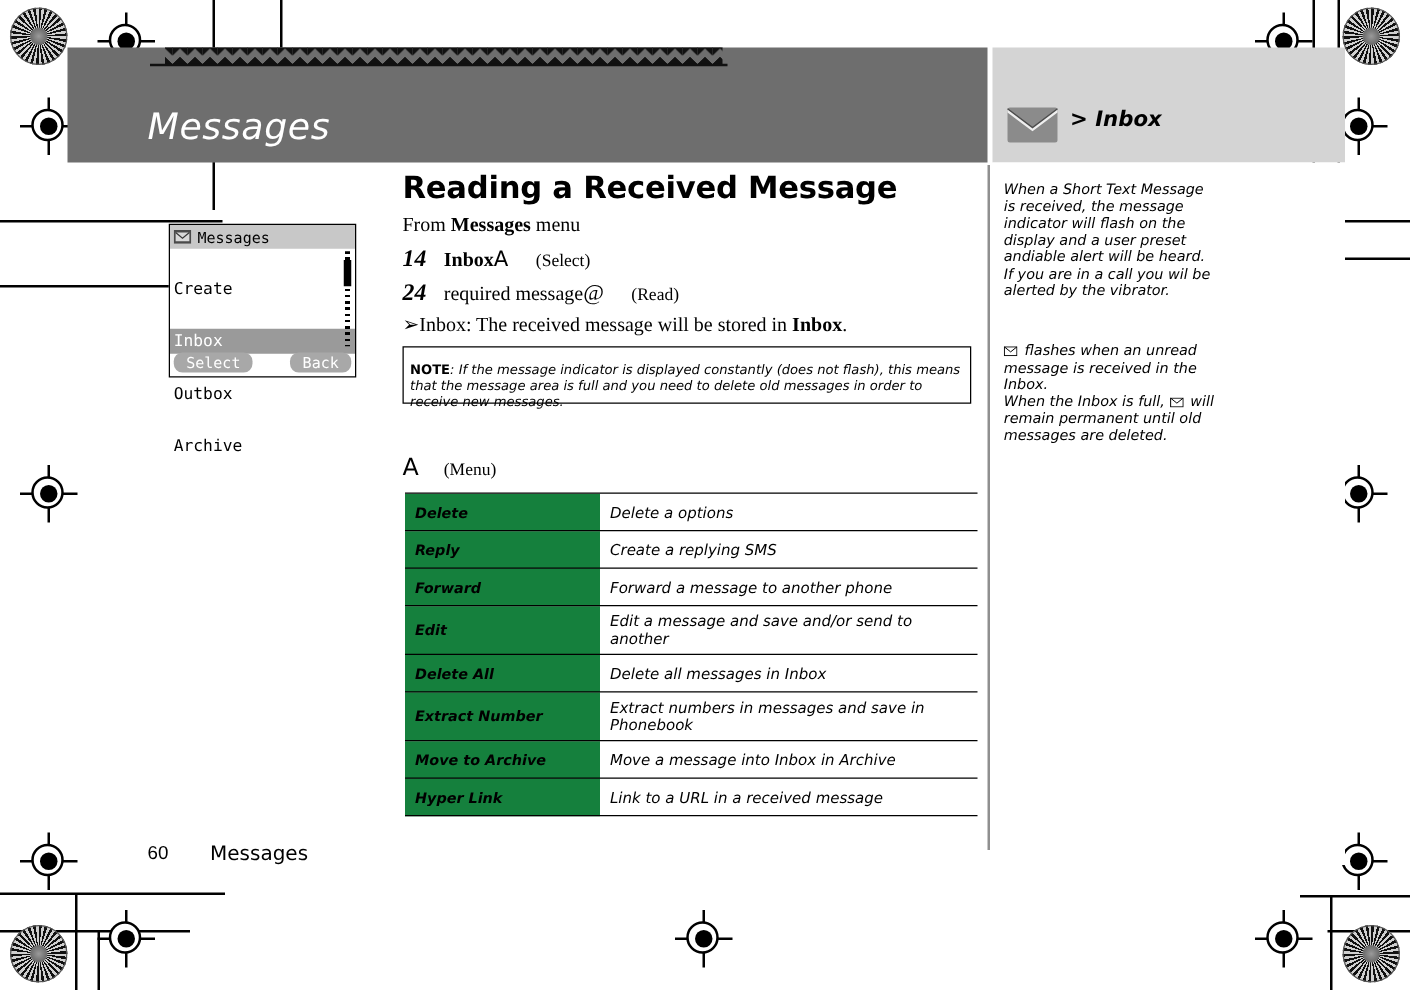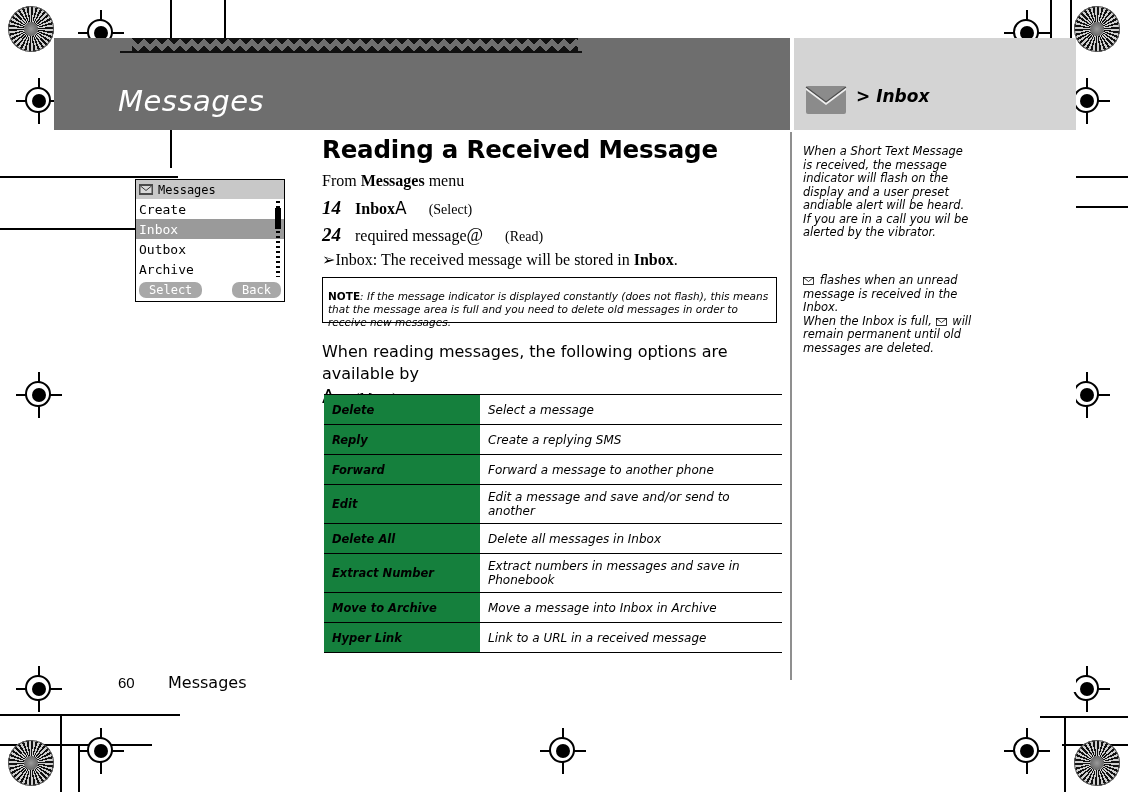--- a/index.html
+++ b/index.html
@@ -137,21 +137,21 @@
   .phone{
     position:absolute;left:135px;top:179px;width:150px;height:123px;
     border:1.5px solid #000;background:#fff;box-sizing:border-box;
     font-family:"DejaVu Sans Mono", monospace;
   }
   .ph-title{
     height:19px;background:#c8c8c8;display:flex;align-items:center;padding-left:3px;
     font-size:12px;color:#000;
   }
   .ph-icon{width:14px;height:11px;margin-right:5px;position:relative;}
-  .ph-row{height:20px;display:flex;align-items:center;padding-left:3px;font-size:13px;color:#000;}
+  .ph-row{height:20px;display:flex;align-items:center;padding-left:3px;font-size:13px;color:#000;margin-top:22px;}
   .ph-row.sel{background:#9a9a9a;color:#fff;}
   .ph-scroll-track{
     position:absolute;right:4px;top:21px;width:4px;height:76px;
     background:repeating-linear-gradient(#000 0 2px,transparent 2px 5px);
   }
   .ph-scroll-thumb{position:absolute;right:3px;top:28px;width:6px;height:21px;background:#000;}
   .ph-btns{
     position:absolute;left:0;bottom:0;width:100%;height:22px;display:flex;
     align-items:center;justify-content:space-between;padding:0 3px;box-sizing:border-box;
   }
@@ -312,29 +312,29 @@
   <div class="bullet-line serif">
     <span>➢Inbox: The received message will be stored in </span><b>Inbox</b><span>.</span>
   </div>
 
   <div class="note-box"></div>
   <div class="note-text">
     <b>NOTE</b><span>: If the message indicator is displayed constantly (does not flash), this means that the message area is full and you need to delete old messages in order to receive new messages.</span>
   </div>
 
   <div class="lead-line">
-    <span>When reading messages, the following options are available by</span><br>
+    <br>
     <span style="font-size:19px;">A</span><span class="menu-paren">(Menu)</span>
   </div>
 
   <table class="opt-table">
     <tbody>
       <tr>
         <td class="k">Delete</td>
-        <td class="v">Select a message</td>
+        <td class="v">Delete a options</td>
       </tr>
       <tr>
         <td class="k">Reply</td>
         <td class="v">Create a replying SMS</td>
       </tr>
       <tr>
         <td class="k">Forward</td>
         <td class="v">Forward a message to another phone</td>
       </tr>
       <tr>

